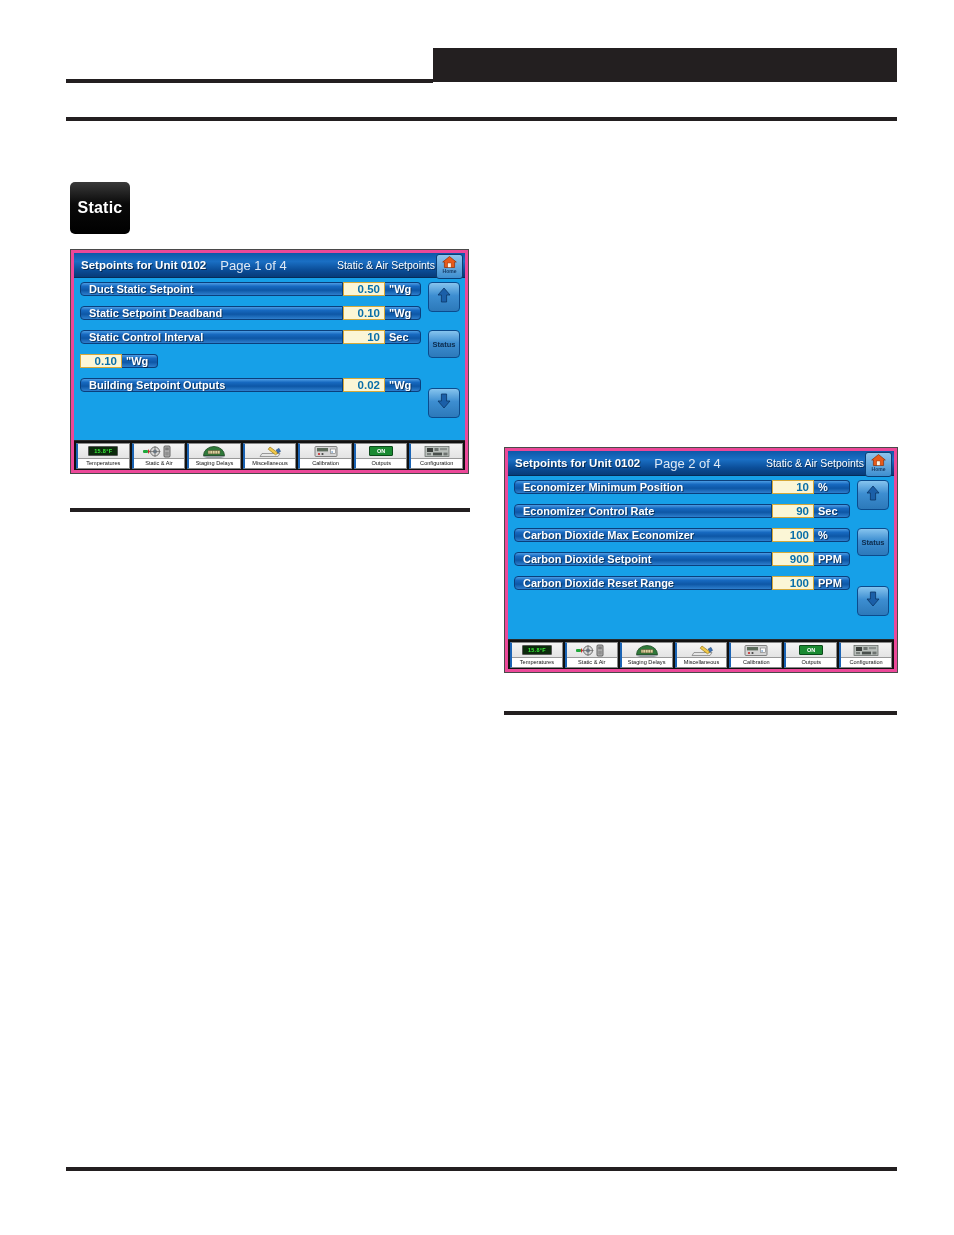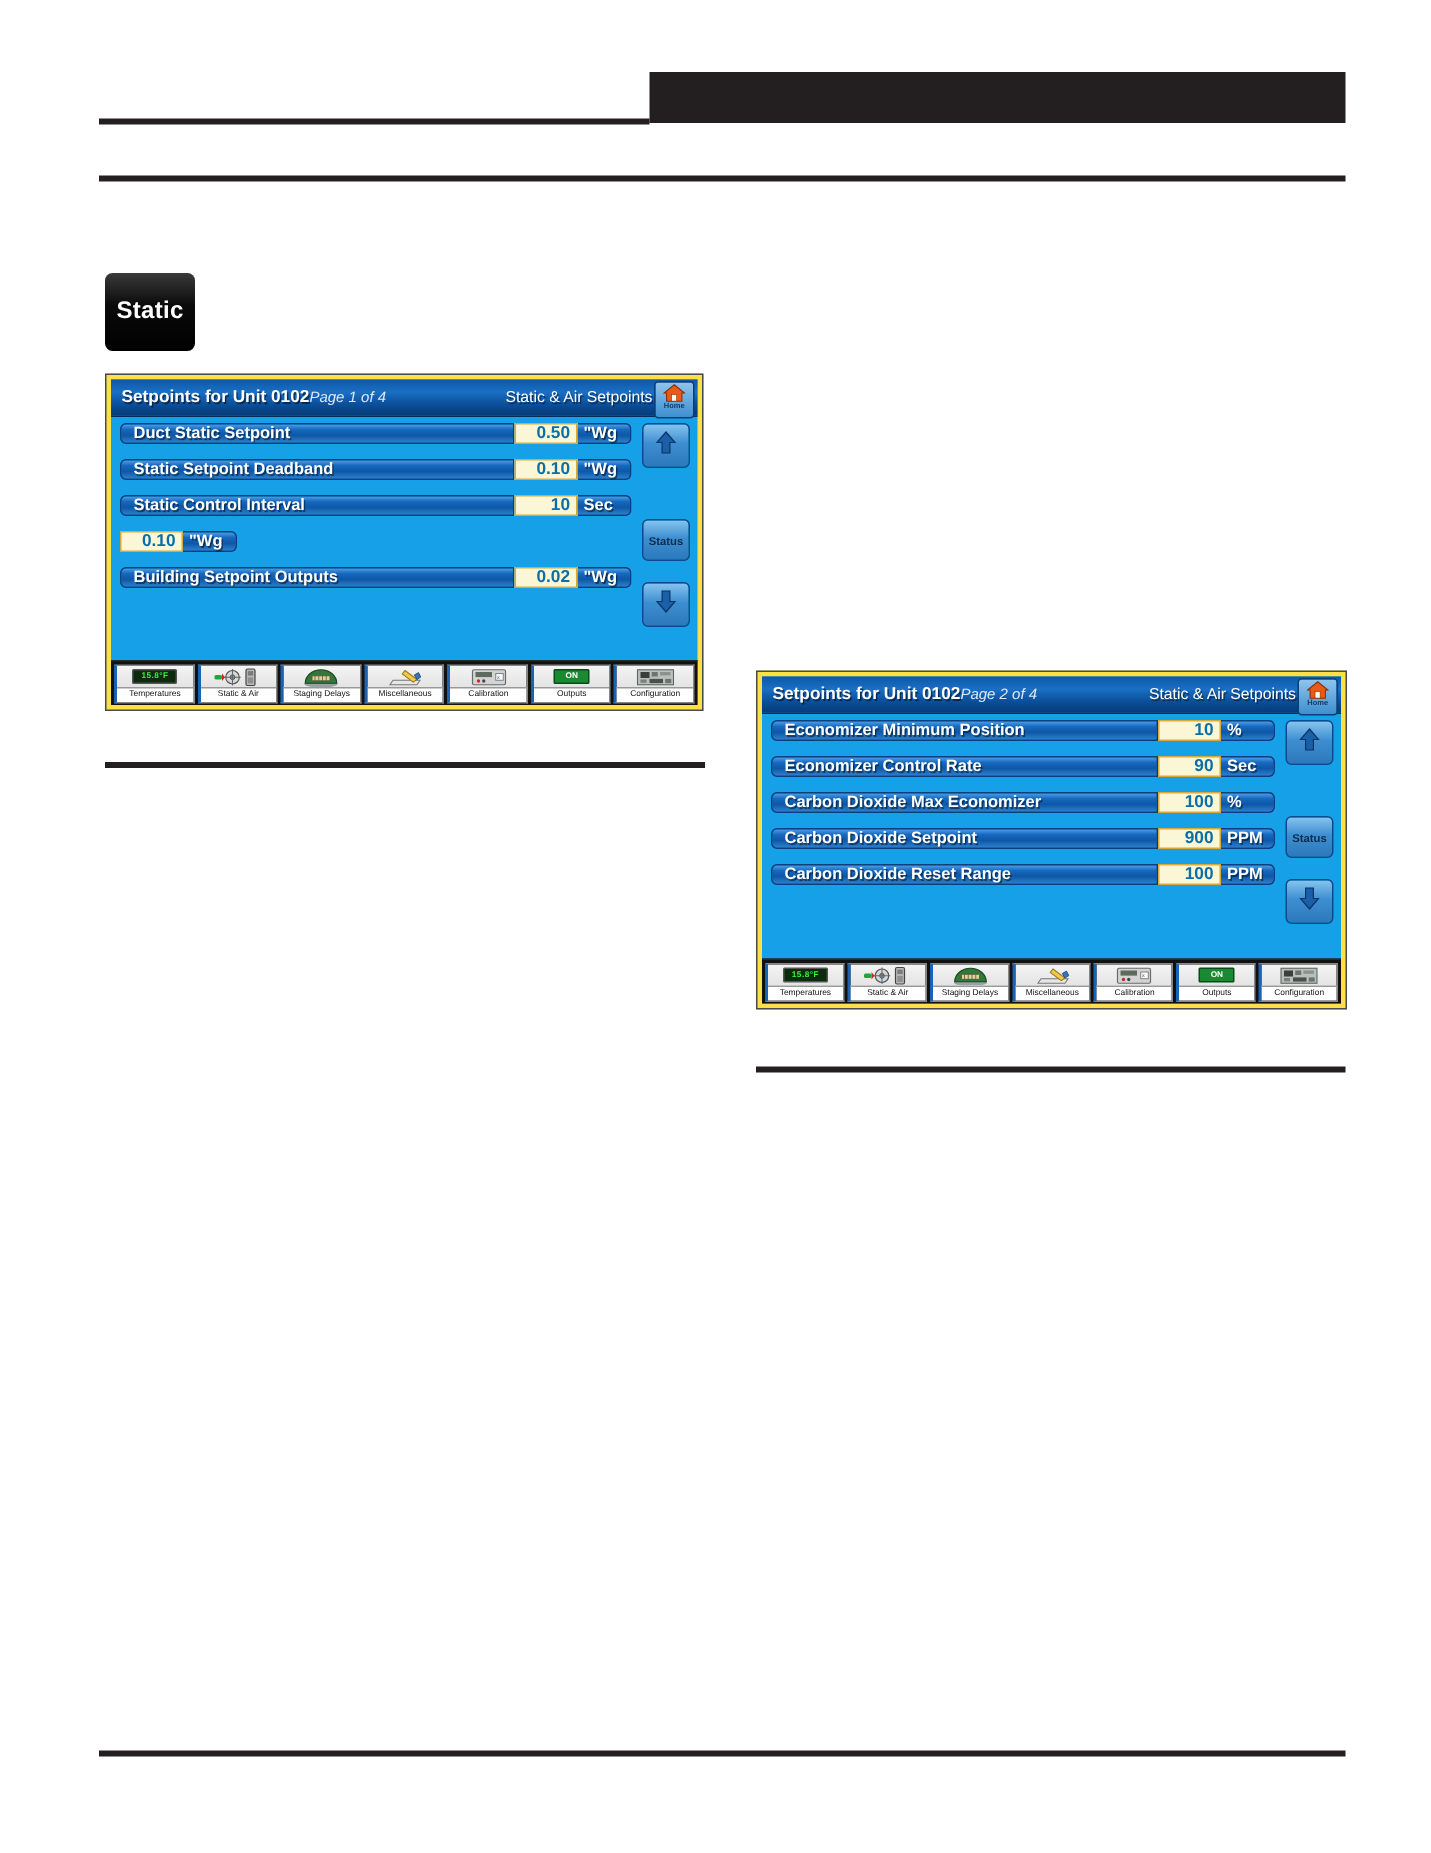--- a/index.html
+++ b/index.html
@@ -44,21 +44,21 @@
     font-weight: bold;
     display: flex;
     align-items: center;
     justify-content: center;
     letter-spacing: .2px;
   }
 
   
   .panel {
     position: absolute;
-    background: #fde047;
+    background: #ec4899;
     padding: 3px;
     box-sizing: border-box;
     border: 1px solid #4a4a4a;
   }
   .panel-inner {
     background: #16a0e8;
     width: 100%; height: 100%;
     display: flex;
     flex-direction: column;
     position: relative;
@@ -78,23 +78,23 @@
   }
   .panel-title .t-main {
     color: #ffffff;
     font-weight: bold;
     font-size: 11.5px;
     text-shadow: 1px 1px 0 rgba(0,0,0,.5);
     white-space: nowrap;
   }
   .panel-title .t-page {
     color: #dfe9f5;
-    font-size: 10px;
+    font-size: 13px;
+    margin-left: 14px;
     white-space: nowrap;
-    font-style: italic;
   }
   .panel-title .t-right {
     position: absolute;
     right: 30px;
     color: #ffffff;
     font-size: 10.5px;
     white-space: nowrap;
     text-shadow: 1px 1px 0 rgba(0,0,0,.45);
     margin-left: 44px;
   }
@@ -184,21 +184,21 @@
     right: 5px;
     width: 30px; height: 28px;
     border-radius: 4px;
     background: linear-gradient(to bottom,#86c4ee 0%,#3d8ed1 45%,#2c79ba 100%);
     border: 1px solid #0b4b8d;
     display: flex;
     align-items: center;
     justify-content: center;
   }
   .side-btn.up   { top: 4px; }
-  .side-btn.stat { top: 68px; height: 26px; }
+  .side-btn.stat { top: 52px; height: 26px; }
   .side-btn.down { top: 110px; }
   .side-btn .stat-lbl {
     font-size: 7.5px;
     color: #0d2b4c;
     font-weight: bold;
   }
 
   
   .panel-nav {
     flex: 0 0 30px;

